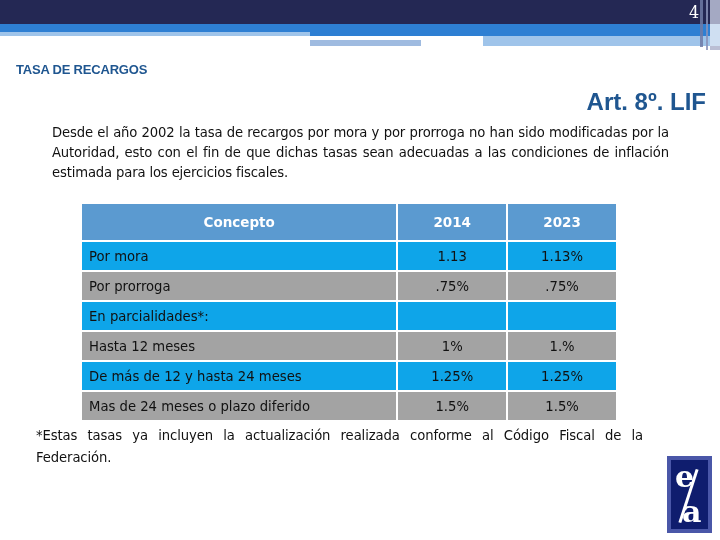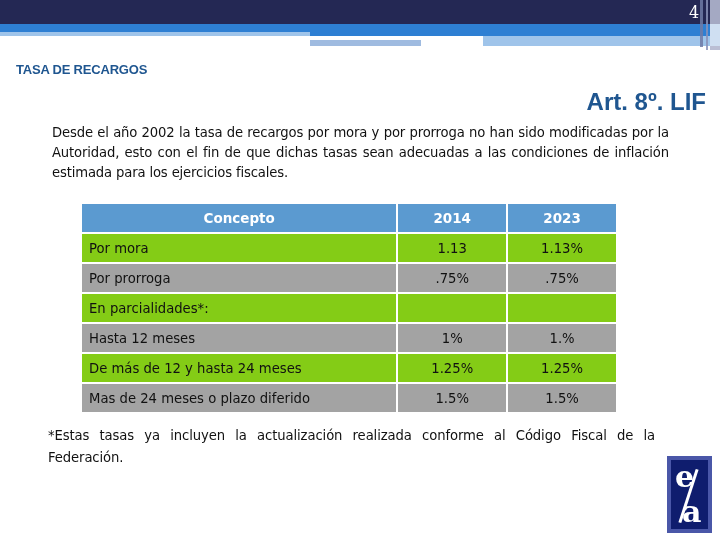--- a/index.html
+++ b/index.html
@@ -42,31 +42,31 @@
       text-align: justify; letter-spacing: -0.15px;
     }
 
     table.rates {
       position: absolute; left: 82px; top: 202px; width: 538px;
       border-collapse: separate; border-spacing: 2px 2px;
       font-family: "DejaVu Sans", sans-serif; font-size: 13.2px; color: #111111;
       margin-left: -2px;
     }
     table.rates th {
-      background: #5b9ad0; color: #ffffff; font-weight: bold; height: 28px; text-align: center;
+      background: #5b9ad0; color: #ffffff; font-weight: bold; height: 36px; text-align: center;
       font-size: 13.5px;
     }
     table.rates td { height: 28px; padding: 0; }
     table.rates td.c0 { padding-left: 7px; text-align: left; width: 318px; }
     table.rates td.c1, table.rates td.c2 { text-align: center; width: 109px; }
-    table.rates tr.odd td { background: #84cc16; }
+    table.rates tr.odd td { background: #0ea5e9; }
     table.rates tr.even td { background: #a3a3a3; }
 
     .footnote {
-      position: absolute; left: 48px; top: 425px; width: 607px;
+      position: absolute; left: 36px; top: 425px; width: 607px;
       font-family: "DejaVu Sans", sans-serif; font-size: 13.2px; line-height: 22px; color: #111111;
       text-align: justify; letter-spacing: -0.1px;
     }
 
     .logo-outer {
       position: absolute; left: 667px; top: 456px; width: 45px; height: 77px; background: #4a57a8;
     }
     .logo-inner {
       position: absolute; left: 4px; top: 4px; width: 37px; height: 69px; background: #0f1d6e;
       overflow: hidden;

